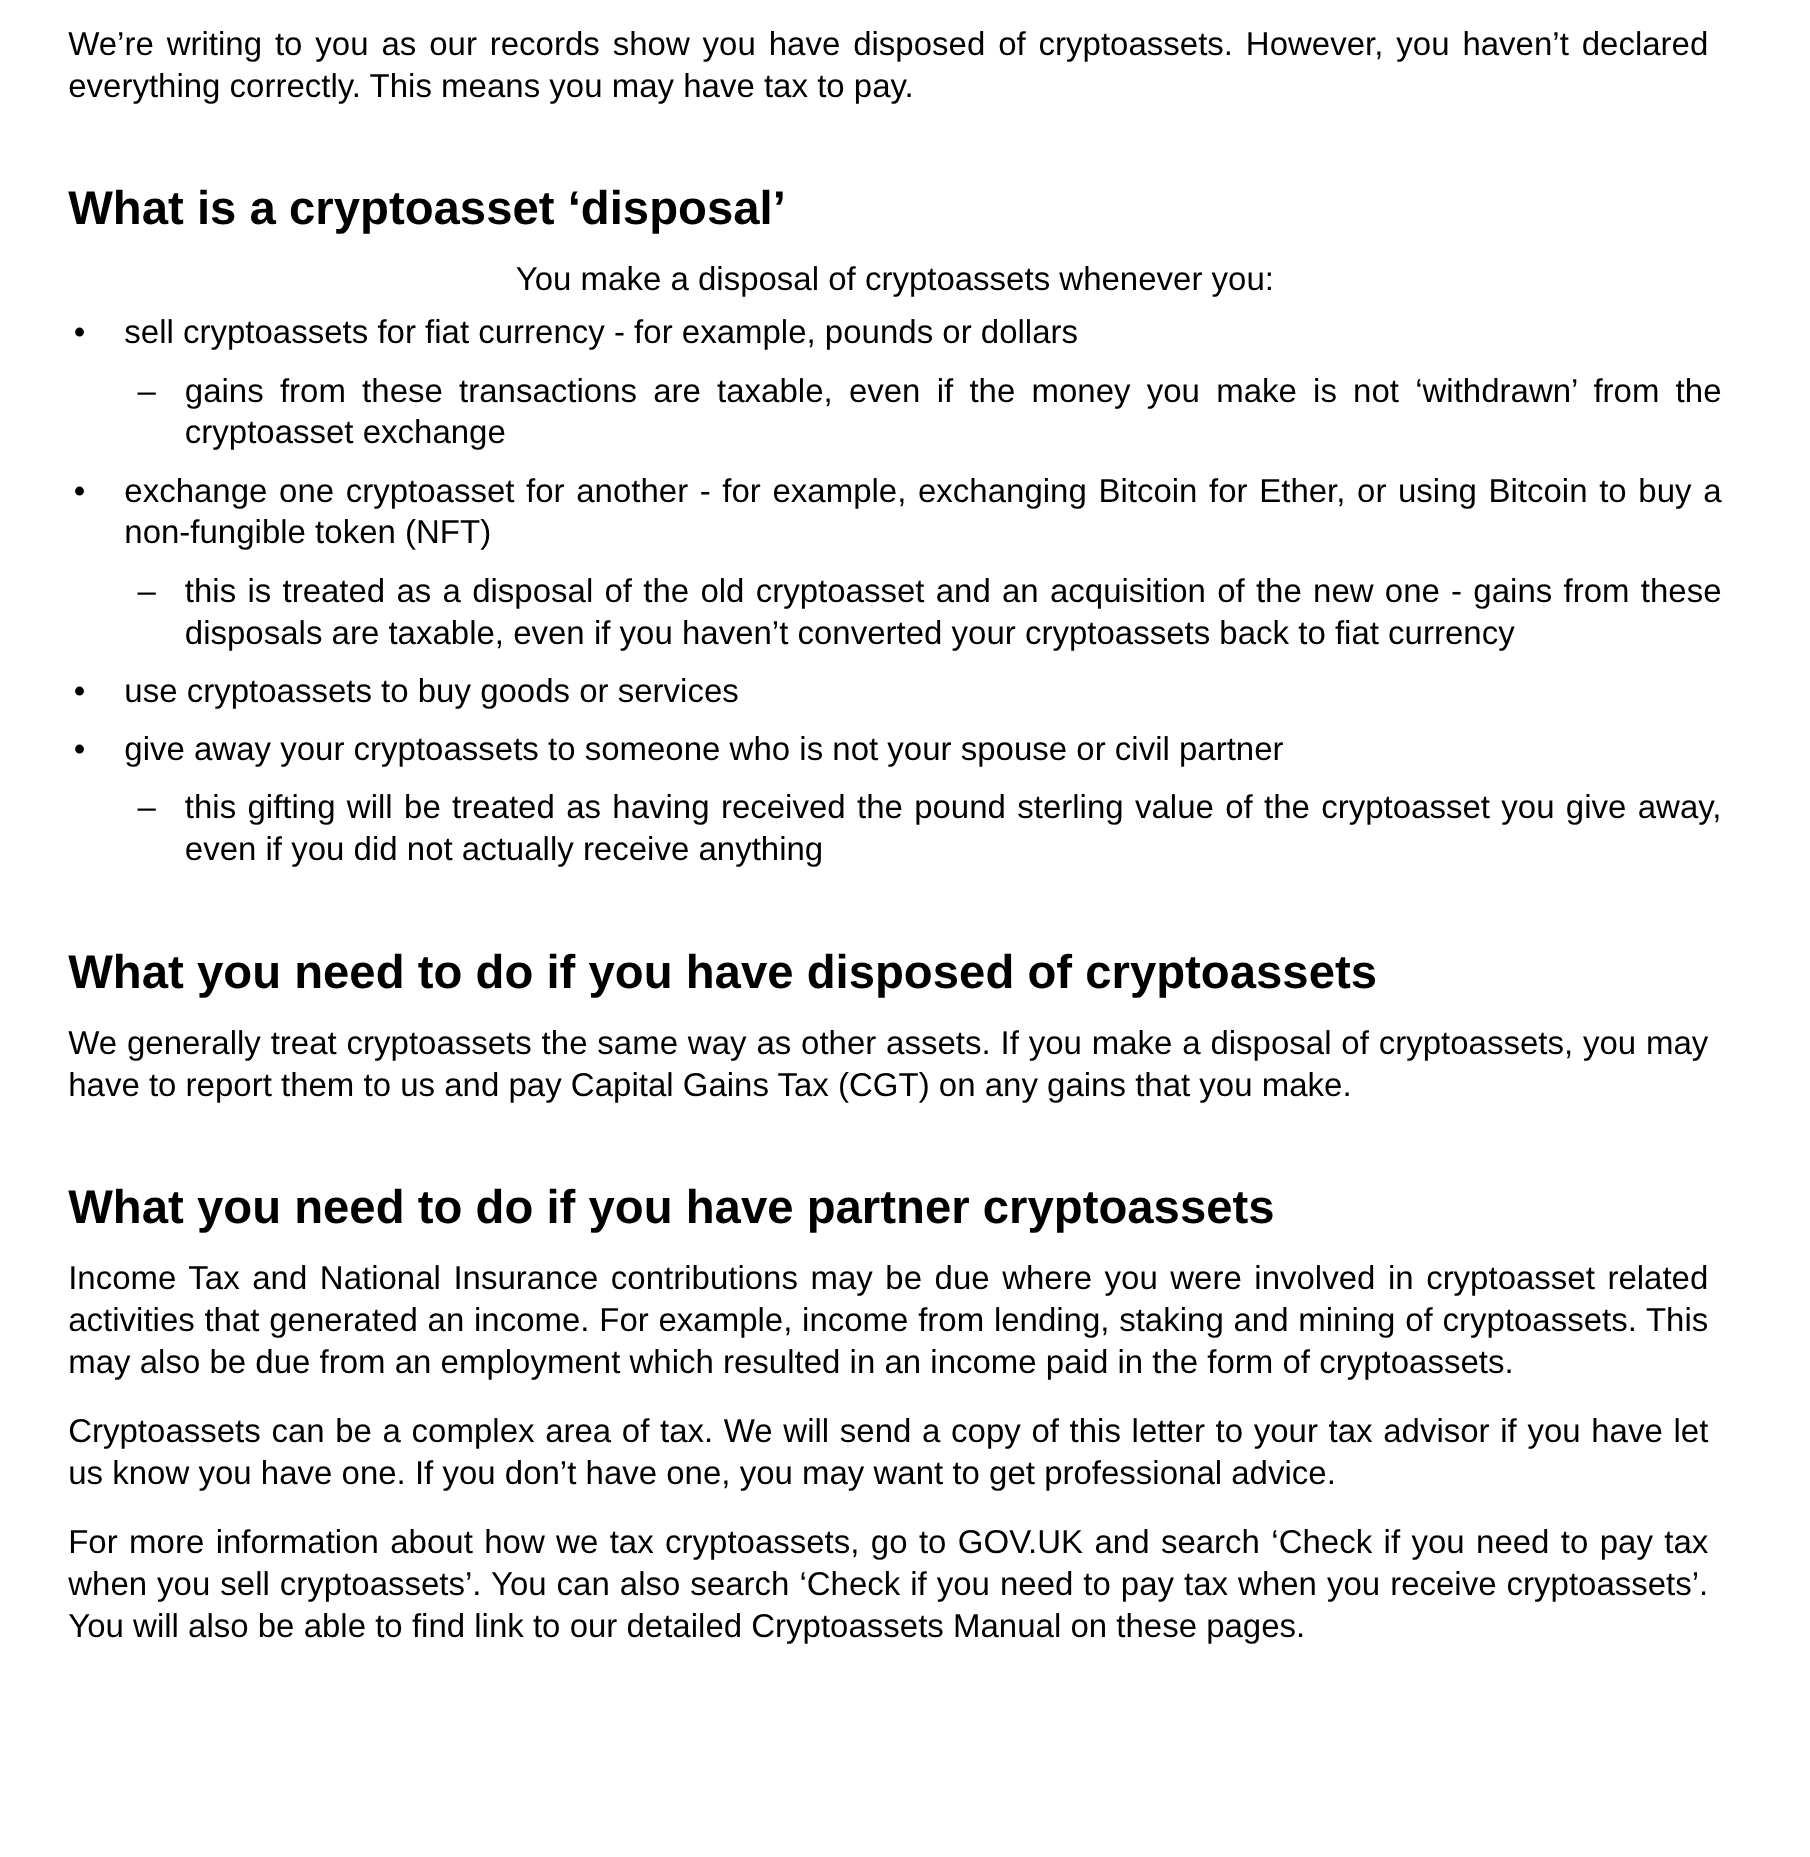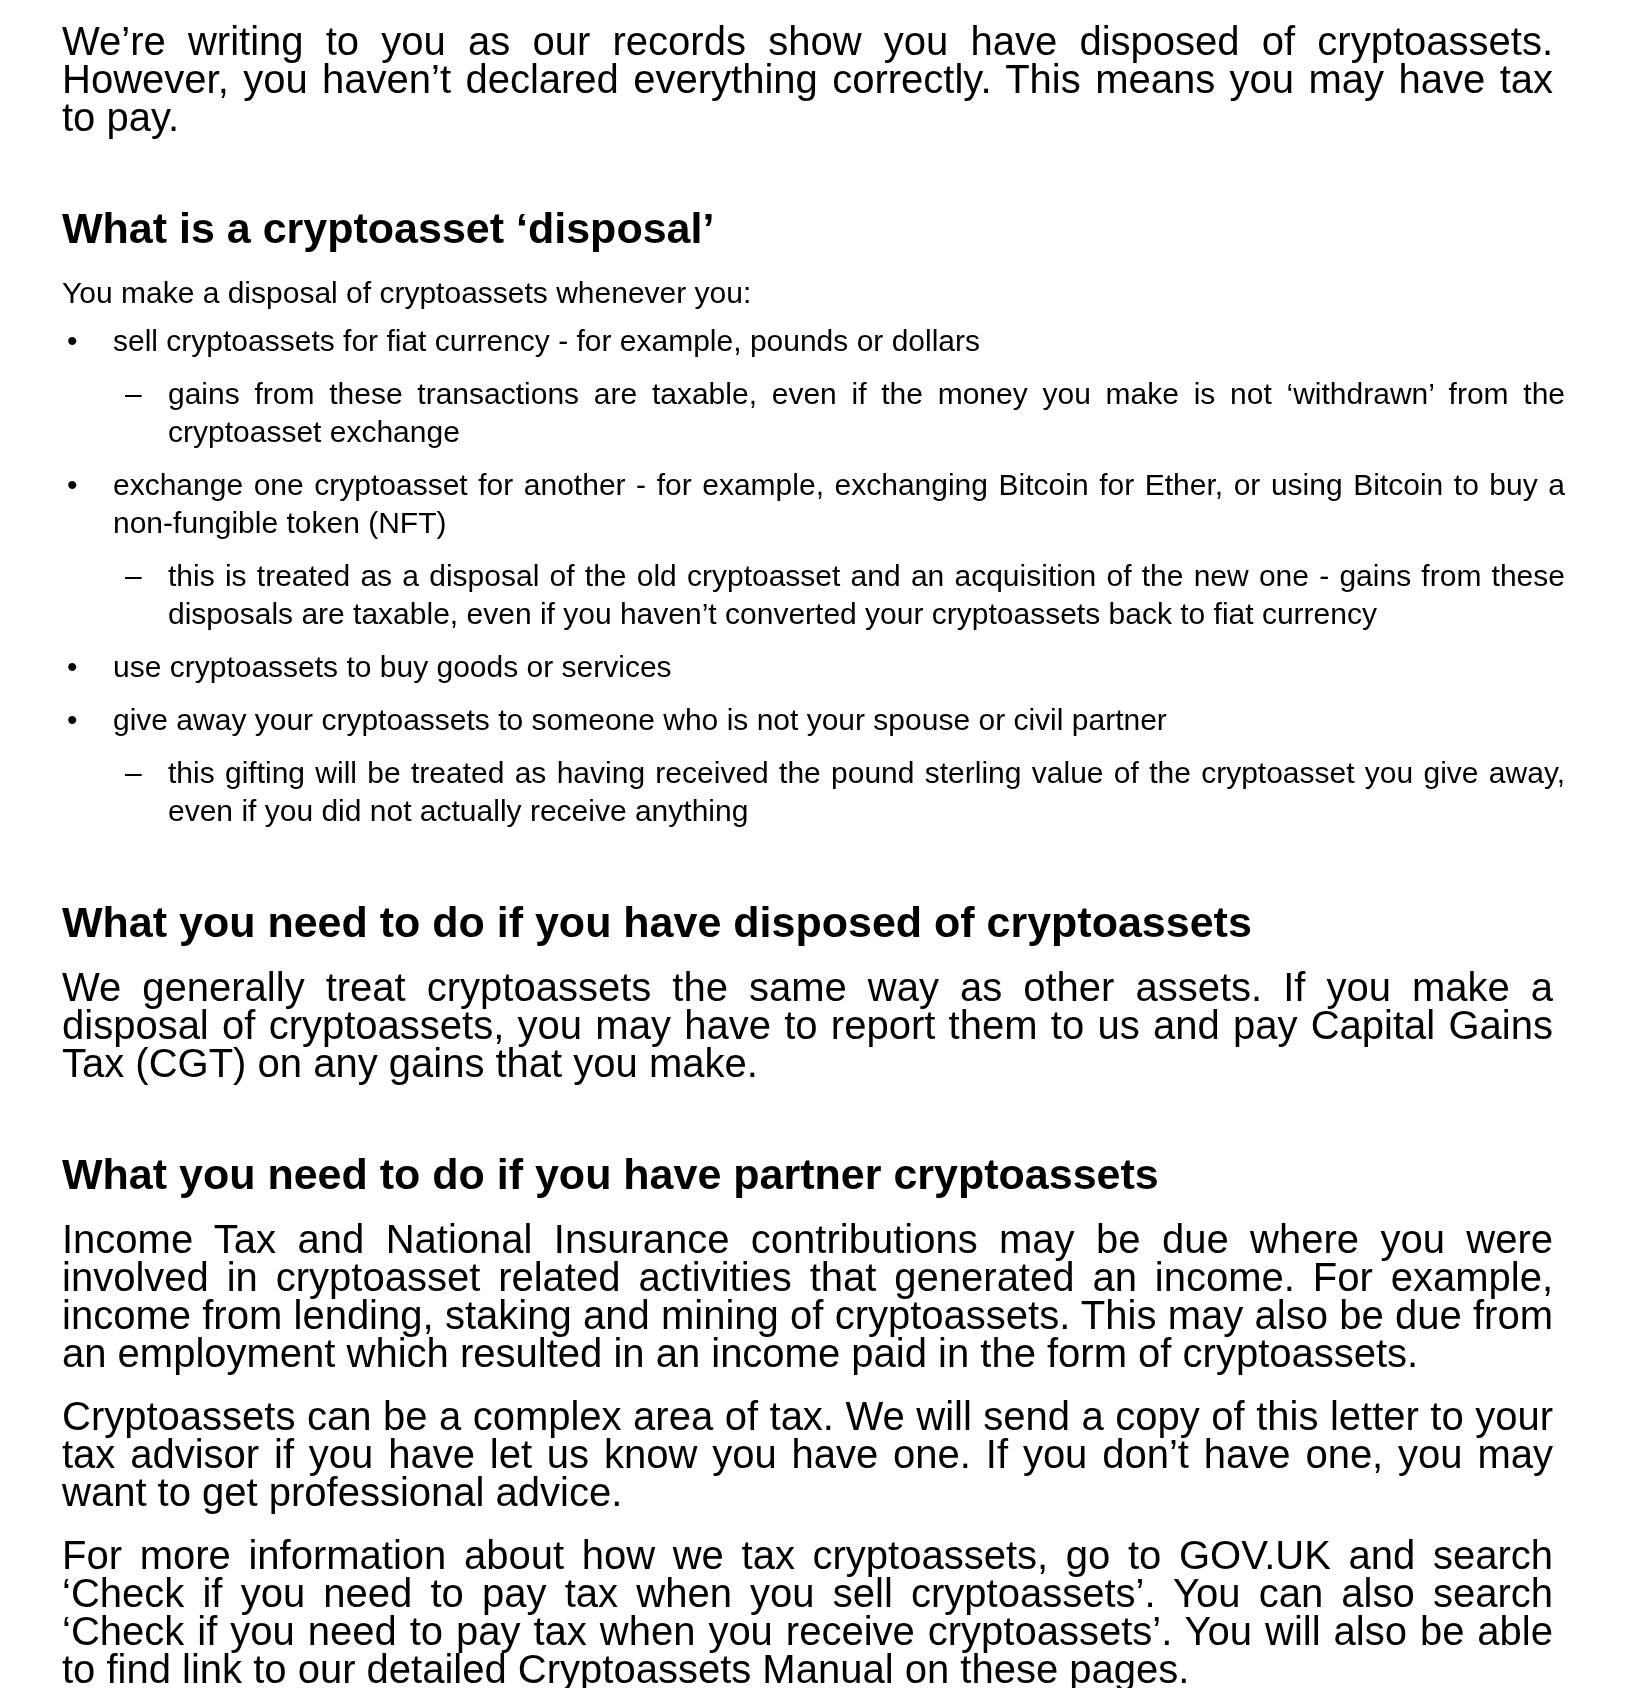--- a/index.html
+++ b/index.html
@@ -15,29 +15,29 @@
     -webkit-font-smoothing: antialiased;
   }
   .page {
     box-sizing: border-box;
     width: 1645px;
     min-height: 1688px;
     padding: 22px 80px 20px 62px;
     background: #ffffff;
   }
   p.body-par {
-    font-size: 40px;
+    font-size: 30px;
     line-height: 38px;
     text-align: justify;
     margin: 0 12px 25px 0;
   }
   p.lead-par {
     font-size: 30px;
     line-height: 38px;
-    text-align: left;
+    text-align: center;
     margin: 0 0 10px 0;
   }
   h2.doc-heading {
     font-size: 43px;
     line-height: 50px;
     font-weight: bold;
     text-align: left;
     margin: 67px 0 21px 0;
   }
   .doclist {

